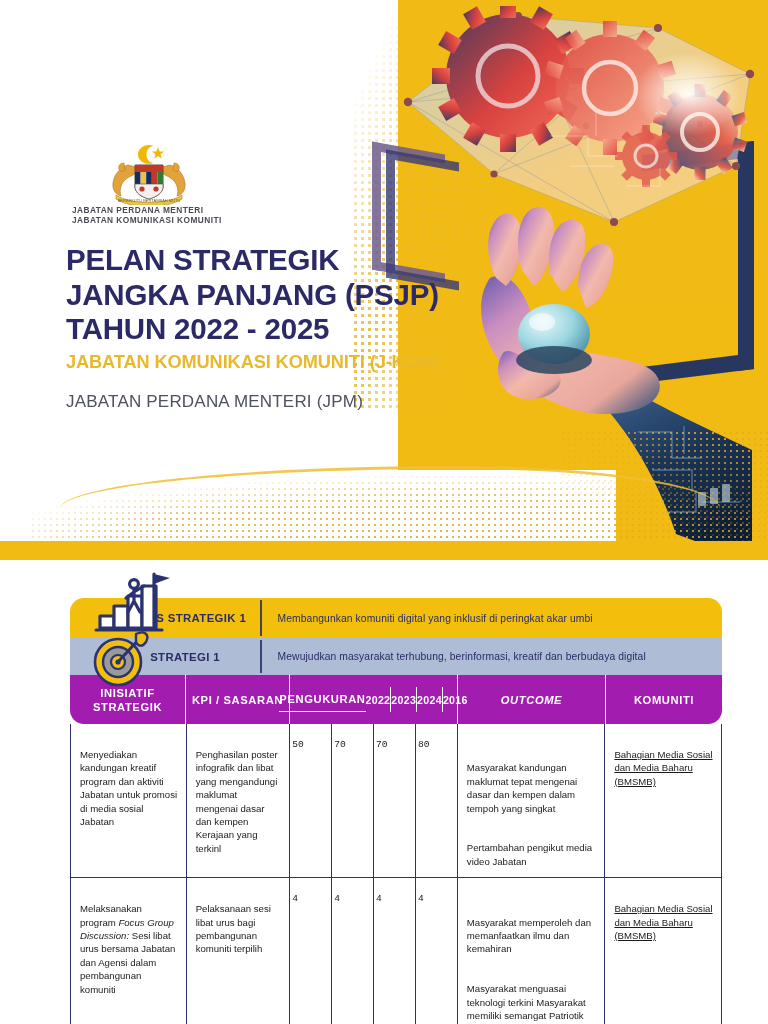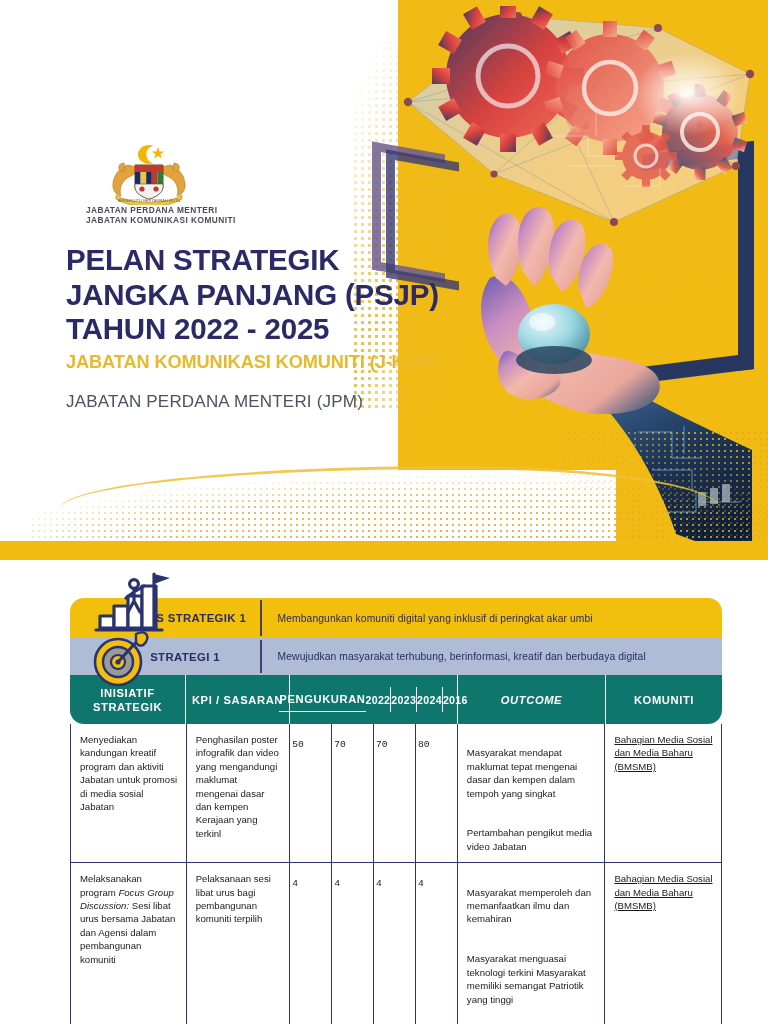--- a/index.html
+++ b/index.html
@@ -82,21 +82,21 @@
   
   .art{position:absolute;left:400px;top:6px;width:370px;height:260px;}
   .net-poly{position:absolute;inset:0;}
 
   
   .hand{position:absolute;left:452px;top:182px;width:300px;height:380px;}
 
   
   .crest{position:absolute;left:86px;top:143px;width:126px;height:62px;}
   .crest-cap{
-    position:absolute;left:62px;top:205px;width:330px;
+    position:absolute;left:48px;top:205px;width:330px;
     font-size:8.3px;font-weight:700;letter-spacing:.45px;color:#4A4A55;line-height:10.4px;
     white-space:pre-line;padding-left:24px;
   }
   .title{
     position:absolute;left:66px;top:243px;width:470px;
     color:#2B2A66;font-size:29.5px;font-weight:700;line-height:34.5px;
     letter-spacing:-.2px;white-space:pre-line;
   }
   .subtitle{
     position:absolute;left:66px;top:352px;width:500px;
@@ -122,21 +122,21 @@
   .band-text{
     flex:1;padding-left:16px;color:#2B2A66;font-size:10.3px;letter-spacing:.1px;
   }
 
   
   .icon-stairs{position:absolute;left:20px;top:-30px;width:84px;height:70px;}
   .icon-target{position:absolute;left:14px;top:-14px;width:74px;height:66px;}
 
   
   .thead{
-    display:flex;background:#0f766e;border-radius:0 0 14px 14px;
+    display:flex;background:#a21caf;border-radius:0 0 14px 14px;
     height:49px;overflow:hidden;
   }
   .th{
     display:flex;align-items:center;justify-content:center;text-align:center;
     color:#ffffff;font-size:11.2px;font-weight:700;letter-spacing:.6px;
     border-right:1.4px solid #fff;box-sizing:border-box;line-height:14px;
   }
   .th:last-child{border-right:none;}
   .th-inisiatif{width:116px;}
   .th-kpi{width:104px;}
@@ -153,21 +153,21 @@
   }
   .th-year:last-child{border-right:none;}
   .th-outcome{width:148px;font-style:italic;}
   .th-bahagian{width:116px;}
 
   
   .tbody{border-left:1.1px solid #2E3270;border-right:1.1px solid #2E3270;}
   .trow{display:flex;border-bottom:1.1px solid #2E3270;}
   .tbody .trow:last-child{border-bottom:none;}
   .td{
-    box-sizing:border-box;padding:9px 8px 9px 9px;
+    box-sizing:border-box;padding:24px 8px 9px 9px;
     border-right:1.1px solid #2E3270;
     font-size:9.6px;line-height:13.4px;color:#1a1a1a;
     white-space:pre-line;
   }
   .td:last-child{border-right:none;text-decoration:underline;}
   .c-inisiatif{width:116px;}
   .c-kpi{width:104px;}
   .c-year{width:42px;text-align:left;padding:14px 2px;font-family:Liberation Mono, monospace;}
   .c-outcome{width:148px;}
   .c-bahagian{width:116px;}
@@ -471,27 +471,27 @@
       </div>
     </div>
     <div class="th th-outcome">OUTCOME</div>
     <div class="th th-bahagian">KOMUNITI</div>
   </div>
 
   <div class="tbody">
 
     <div class="trow" style="min-height:130px">
       <div class="td c-inisiatif">Menyediakan kandungan kreatif program dan aktiviti Jabatan untuk promosi di media sosial Jabatan</div>
-      <div class="td c-kpi">Penghasilan poster infografik dan video yang mengandungi maklumat mengenai dasar dan kempen Kerajaan yang terkinl</div>
+      <div class="td c-kpi">Penghasilan poster infografik dan libat yang mengandungi maklumat mengenai dasar dan kempen Kerajaan yang terkinl</div>
       <div class="td c-year">50</div>
       <div class="td c-year">70</div>
       <div class="td c-year">70</div>
       <div class="td c-year">80</div>
       <div class="td c-outcome">
-        <span>Masyarakat mendapat maklumat tepat mengenai dasar dan kempen dalam tempoh yang singkat</span>
+        <span>Masyarakat kandungan maklumat tepat mengenai dasar dan kempen dalam tempoh yang singkat</span>
         <span class="gap"></span>
         <span>Pertambahan pengikut media video Jabatan</span>
       </div>
       <div class="td c-bahagian">Bahagian Media Sosial dan Media Baharu (BMSMB)</div>
     </div>
 
     <div class="trow" style="min-height:180px">
       <div class="td c-inisiatif"><span>Melaksanakan program </span><span class="ital">Focus Group Discussion:</span><span> Sesi libat urus bersama Jabatan dan Agensi dalam pembangunan komuniti</span></div>
       <div class="td c-kpi">Pelaksanaan sesi libat urus bagi pembangunan komuniti terpilih</div>
       <div class="td c-year">4</div>

